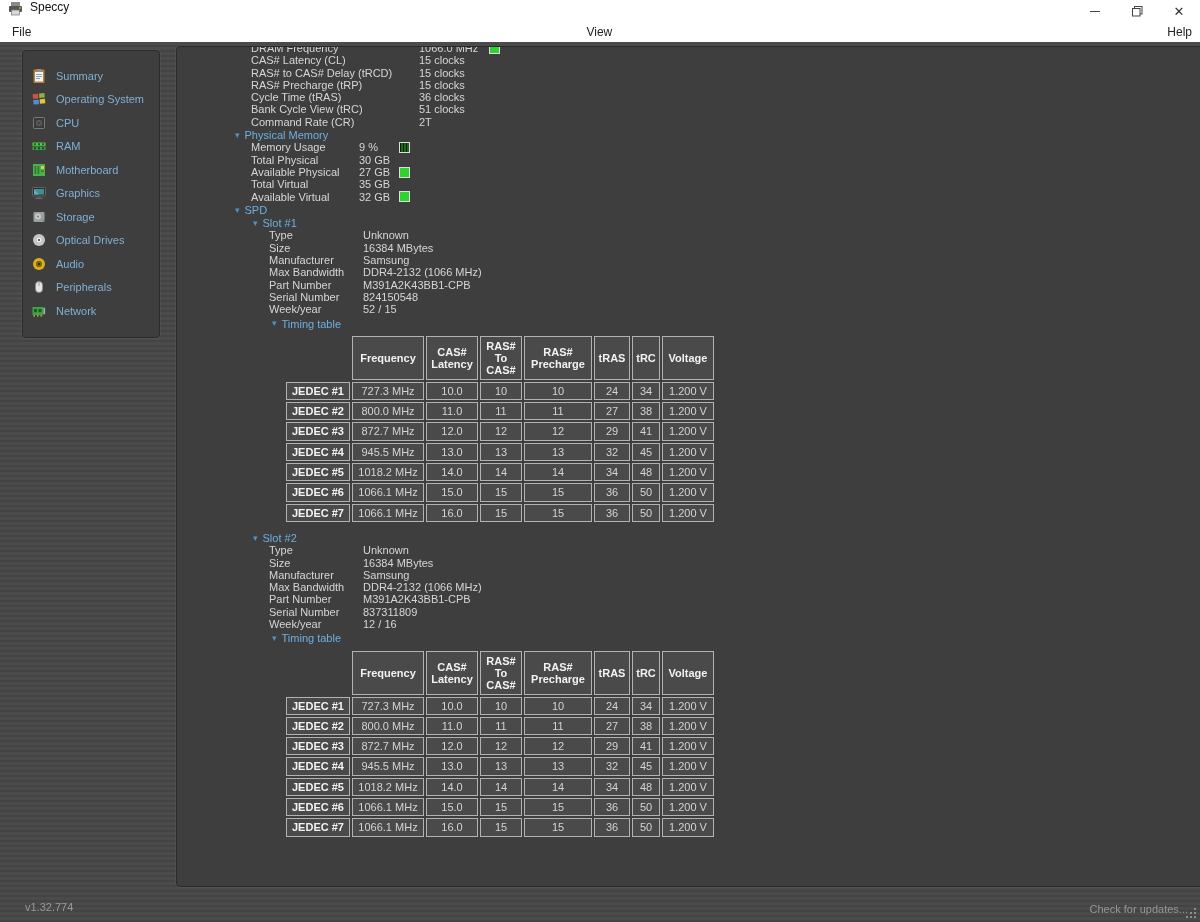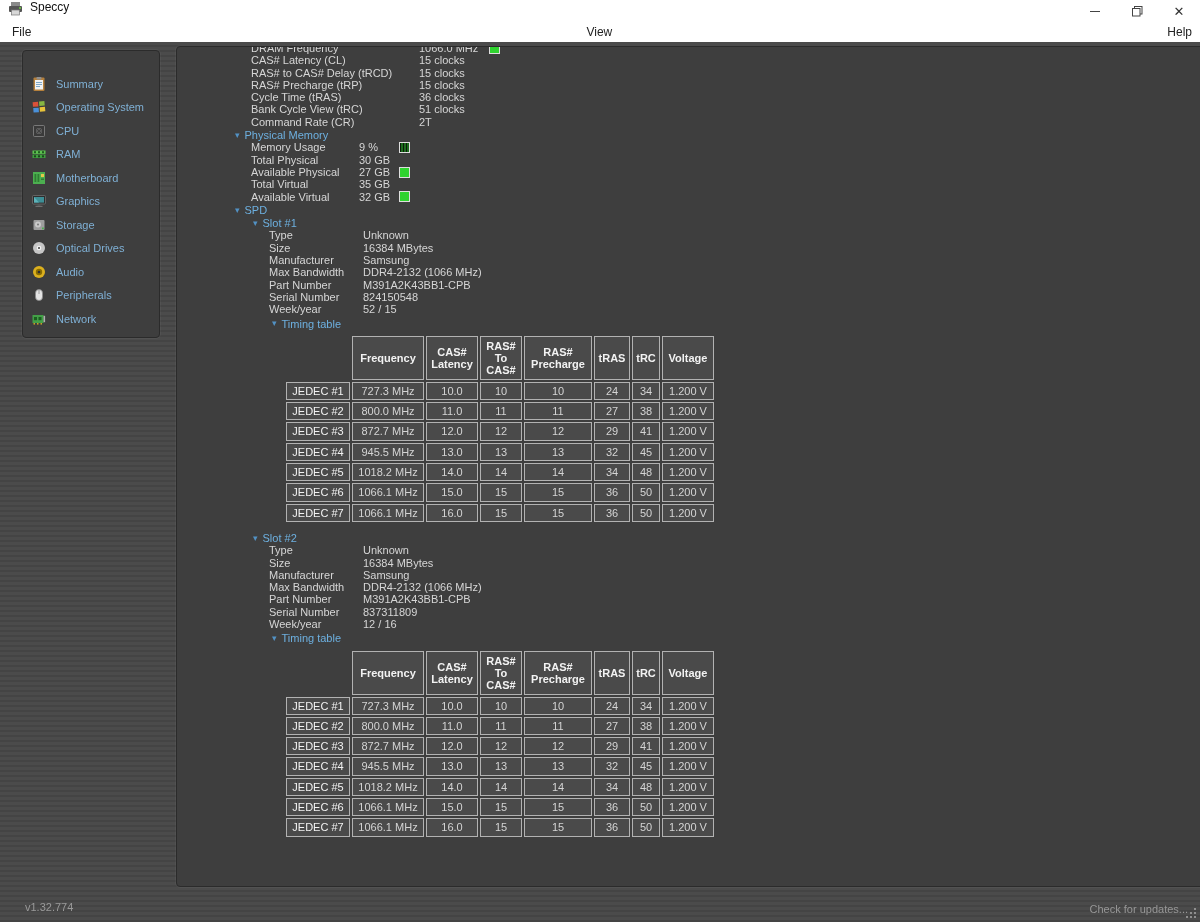--- a/index.html
+++ b/index.html
@@ -20,21 +20,21 @@
   .menu-item { font-size:12px; color:#222; padding:2px 8px; }
 
   
   .main { position:relative; height:880px;
     background:repeating-linear-gradient(to bottom,#4b4b4b 0px,#4b4b4b 3px,#444444 3px,#444444 5px); }
 
   .panel { position:absolute; background:#3e3e3e; border:1px solid #2b2b2b; border-radius:4px;
     box-shadow:0 0 0 1px rgba(255,255,255,0.04); }
 
   
-  .sidebar { left:22px; top:8px; width:138px; height:288px; padding-top:21px; }
+  .sidebar { left:22px; top:8px; width:138px; height:288px; padding-top:13px; }
   .side-item { display:flex; align-items:center; height:23.5px; padding-left:8px; cursor:default; }
   .side-item .s-icon { width:16px; height:16px; margin-right:9px; flex:none; }
   .side-item .s-label { font-size:11px; color:#7fb0d5; }
 
   
   .content-panel { left:176px; top:4px; width:1138px; height:841px; overflow:hidden; }
   .content-inner { position:absolute; top:-5px; left:0; right:28px; font-size:11px;
     line-height:12.3px; color:#d6d6d6; }
 
   .prop-row { display:flex; align-items:center; height:12.3px; white-space:nowrap; }
@@ -64,21 +64,21 @@
   .hdr-slot { margin-left:76px; }
   .hdr-timing { margin-left:95px; margin-top:2px; }
 
   
   table.timing { border-collapse:separate; border-spacing:2px; margin:4px 0 8px 107px;
     table-layout:fixed; }
   table.timing th, table.timing td { border:1px solid #b2b2b2; background:#4a4a4a;
     text-align:center; vertical-align:middle; font-size:11px; padding:2px 2px; }
   table.timing thead th { font-weight:bold; color:#f2f2f2; height:44px; line-height:12px; }
   table.timing thead th.corner { border:none; background:transparent; }
-  table.timing tbody th { font-weight:normal; color:#f2f2f2; height:17px; }
+  table.timing tbody th { font-weight:bold; color:#f2f2f2; height:17px; }
   table.timing tbody td { color:#d4d4d4; height:17px; }
 
   
   .scrollbar { position:absolute; top:2px; right:2px; bottom:2px; width:24px; }
   .sb-btn { position:absolute; left:0; width:24px; height:28px; background:#f5f5f5;
     border:1px solid #8a8a8a; border-radius:2px; display:flex; align-items:center; justify-content:center; }
   .sb-up { top:0; } .sb-down { bottom:0; }
   .sb-track { position:absolute; left:1px; right:1px; top:29px; bottom:29px; background:#5a5a5a; }
   .sb-thumb { position:absolute; left:0; right:0; top:102px; bottom:0; background:#d2d2d2; border-radius:2px; }
 

